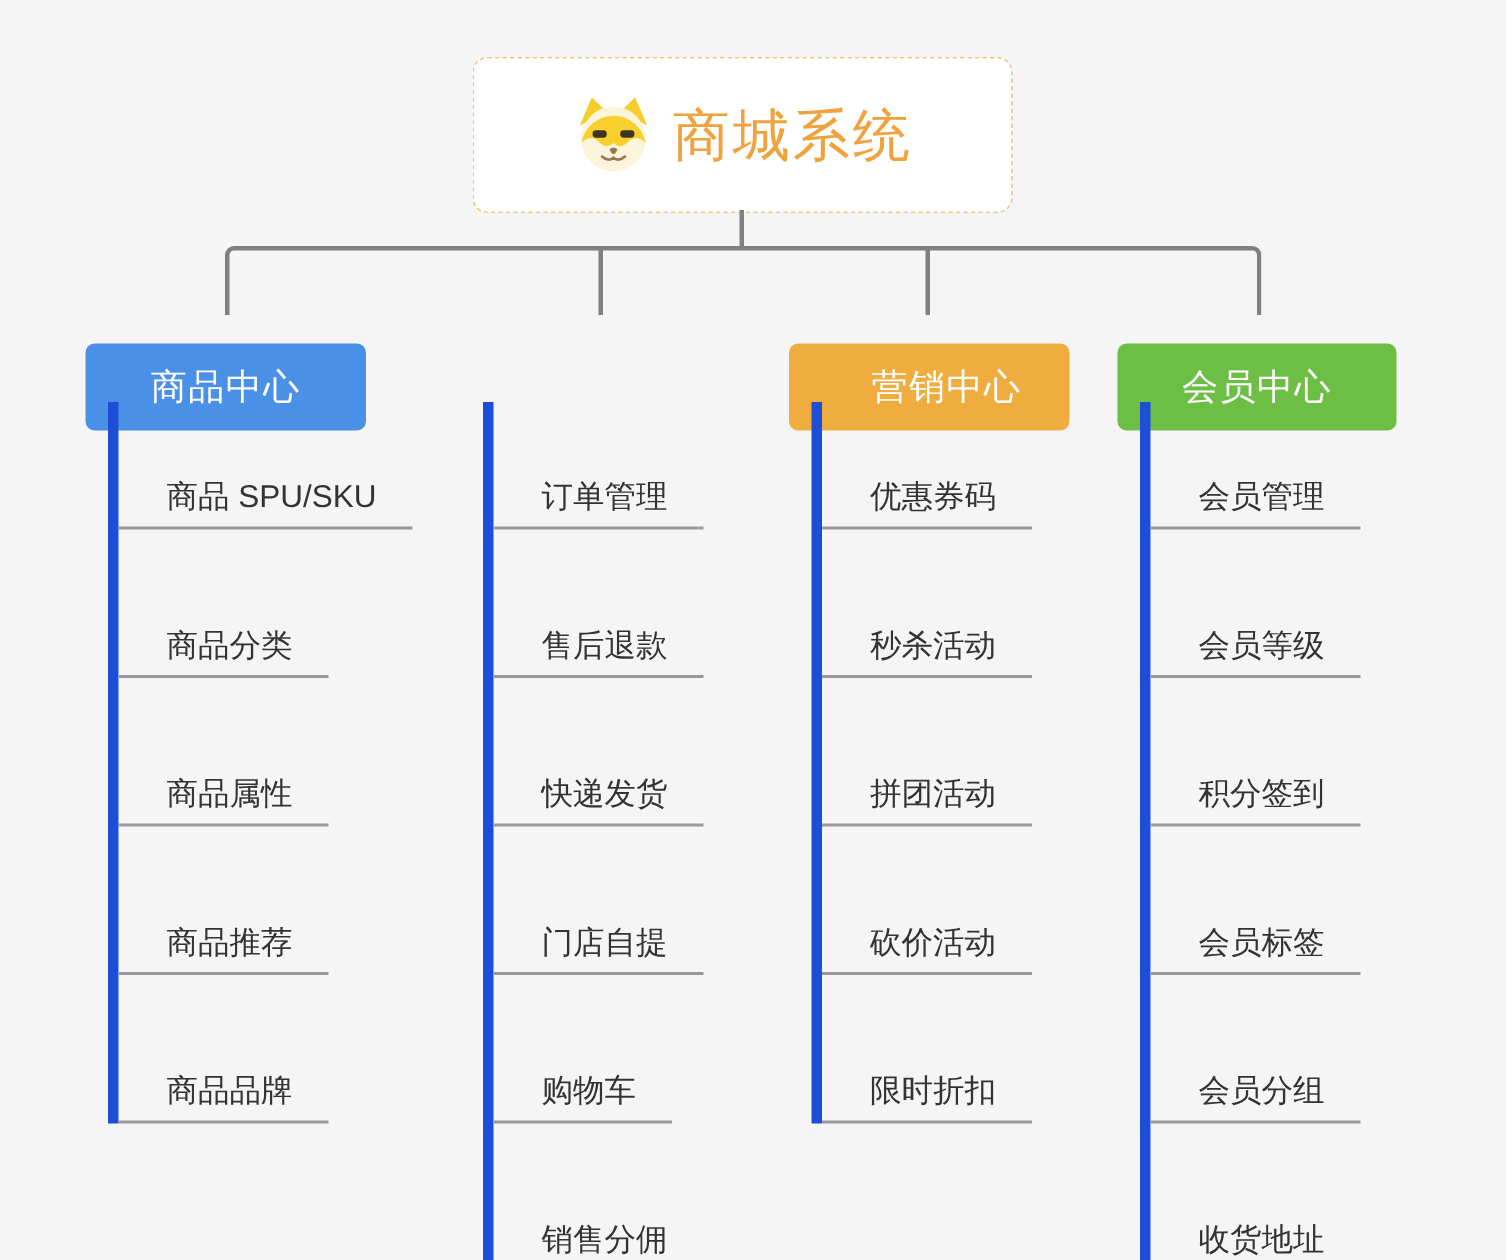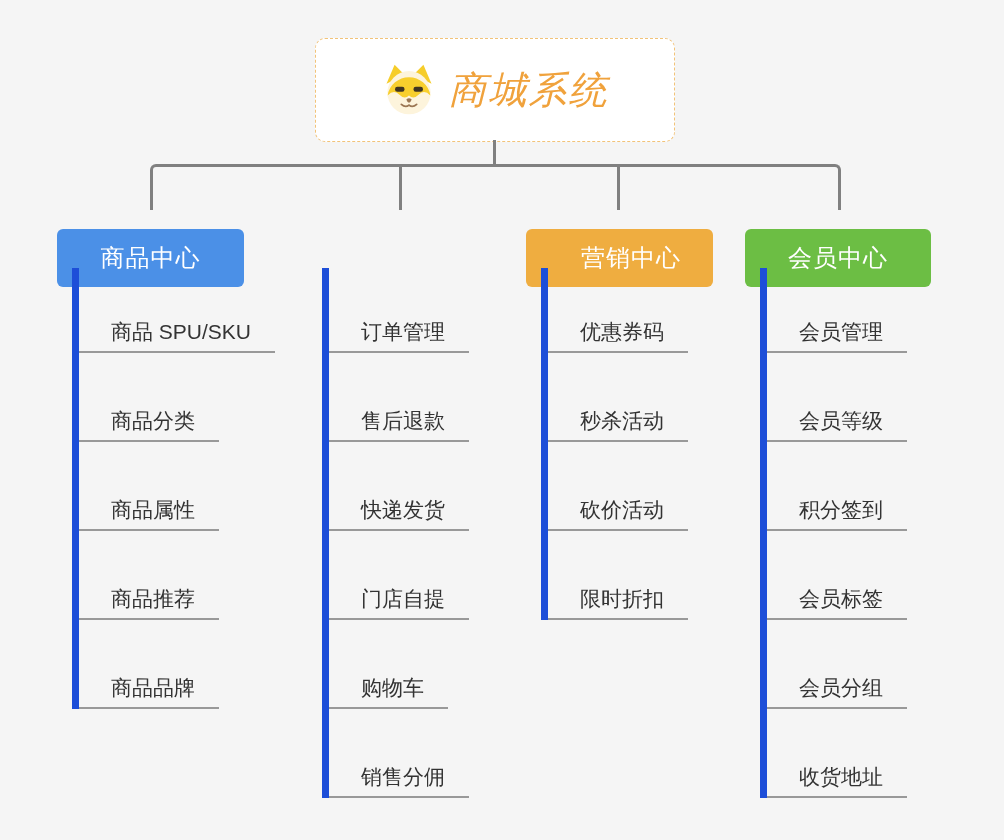--- a/index.html
+++ b/index.html
@@ -10,21 +10,20 @@
     position:relative;overflow:hidden;
   }
   .stage{position:absolute;inset:0;}
 
   
   .root-node{
     position:absolute;left:315px;top:38px;width:360px;height:104px;
     background:#ffffff;border:1px dashed #f2c379;border-radius:10px;
     display:flex;align-items:center;justify-content:center;gap:13px;
     box-sizing:border-box;
-    font-style:italic;
   }
   .root-title{
     font-size:38px;color:#f0a23c;letter-spacing:2px;font-weight:500;
   }
   .dog-icon{width:54px;height:54px;flex:0 0 auto;}
 
   
   .conn{position:absolute;}
   .stub{left:493px;top:140px;width:3px;height:26px;background:#808080;}
   .bus{
@@ -52,21 +51,21 @@
   
   .col{
     position:absolute;top:268px;
     border-left:7px solid #1d4ed8;
   }
   .c0{left:72px;}
   .c1{left:322px;}
   .c2{left:541px;}
   .c3{left:760px;}
   .leaf{
-    height:89px;width:max-content;
+    height:99px;width:max-content;
     display:flex;align-items:flex-end;
     border-bottom:2px solid #999999;
     padding:0 24px 7px 32px;box-sizing:border-box;
   }
   .leaf.first{height:85px;}
   .leaf span{
     font-size:21px;color:#333333;white-space:nowrap;line-height:1.2;
   }
 </style>
 </head>
@@ -137,20 +136,23 @@
   </div>
 
   <div class="col c2">
     <div class="leaf first">
         <span>优惠券码</span>
       </div>
     <div class="leaf">
         <span>秒杀活动</span>
       </div>
     <div class="leaf">
+        <span>拼团活动</span>
+      </div>
+    <div class="leaf">
         <span>砍价活动</span>
       </div>
     <div class="leaf">
         <span>限时折扣</span>
       </div>
   </div>
 
   <div class="col c3">
     <div class="leaf first">
         <span>会员管理</span>

